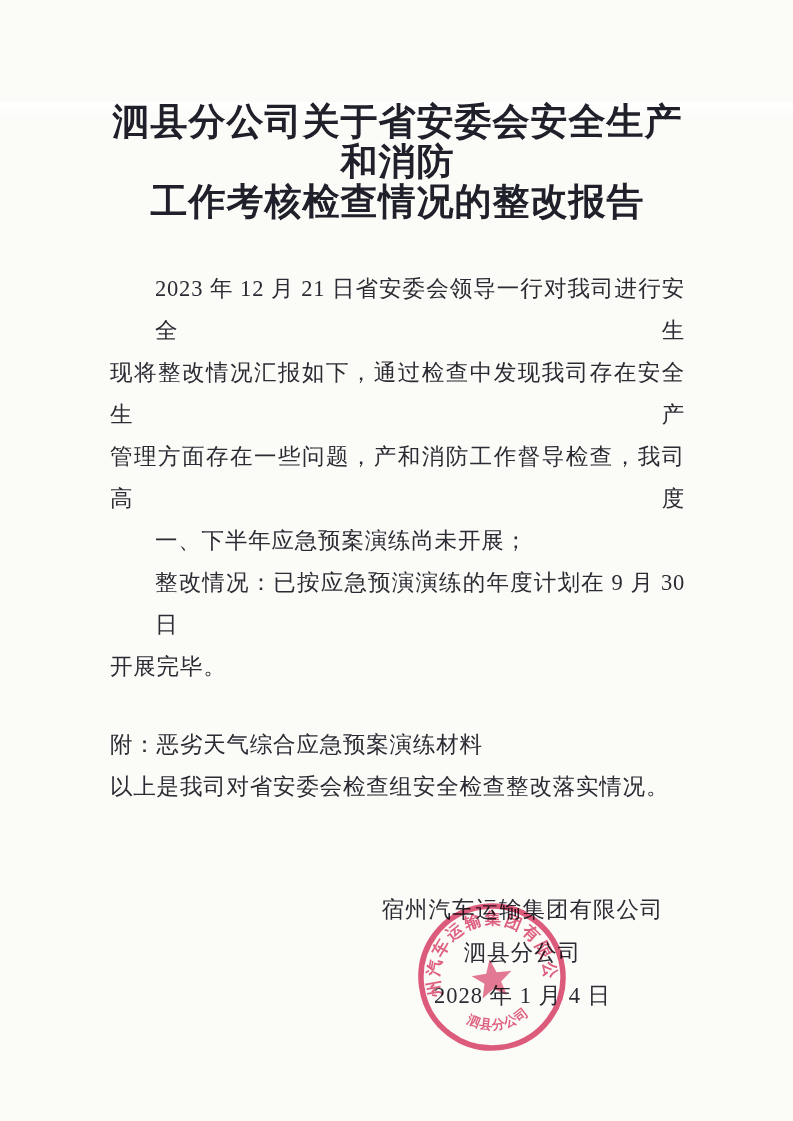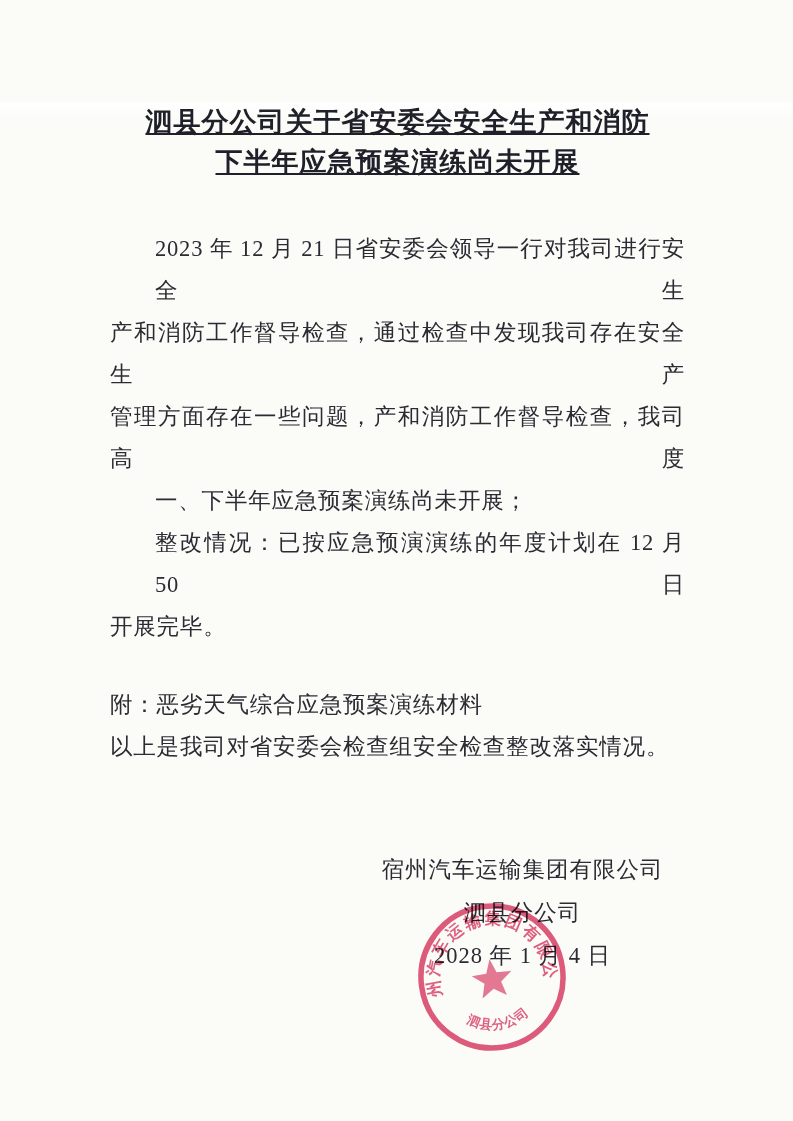--- a/index.html
+++ b/index.html
@@ -16,26 +16,25 @@
     height: 1121px;
     padding-left: 110px;
     padding-right: 108px;
     background: linear-gradient(180deg, #ffffff 0px, #fbfbf8 18px, #fbfbf8 100%);
   }
   .title-block {
     margin-top: 102px;
     text-align: center;
   }
   .title-line {
-    font-size: 27px;
+    font-size: 37px;
     font-weight: 700;
     line-height: 40px;
     letter-spacing: 1px;
     color: #20202a;
-    text-decoration: underline;
   }
   .body-block { }
   .para1 { margin-top: 46px; }
   .items  { }
   .line {
     font-size: 22.5px;
     line-height: 42px;
     letter-spacing: 0.8px;
     white-space: nowrap;
   }
@@ -69,32 +68,32 @@
   }
   .seal svg { width: 100%; height: 100%; }
 </style>
 </head>
 <body>
 
 <div class="page">
 
   <div class="title-block">
     <div class="title-line">泗县分公司关于省安委会安全生产和消防</div>
-    <div class="title-line">下半年应急预案演练尚未开展</div>
+    <div class="title-line">工作考核检查情况的整改报告</div>
   </div>
 
   <div class="body-block para1">
     <div class="line indent j">2023 年 12 月 21 日省安委会领导一行对我司进行安全生</div>
-    <div class="line j">产和消防工作督导检查，通过检查中发现我司存在安全生产</div>
+    <div class="line j">现将整改情况汇报如下，通过检查中发现我司存在安全生产</div>
     <div class="line j">管理方面存在一些问题，产和消防工作督导检查，我司高度</div>
   </div>
 
   <div class="body-block items">
     <div class="line indent">一、下半年应急预案演练尚未开展；</div>
-    <div class="line indent j">整改情况：已按应急预演演练的年度计划在 12 月 50 日</div>
+    <div class="line indent j">整改情况：已按应急预演演练的年度计划在 9 月 30 日</div>
     <div class="line">开展完毕。</div>
   </div>
 
   <div class="body-block attachment">
     <div class="line">附：恶劣天气综合应急预案演练材料</div>
   </div>
 
   <div class="body-block closing">
     <div class="line">以上是我司对省安委会检查组安全检查整改落实情况。</div>
   </div>

